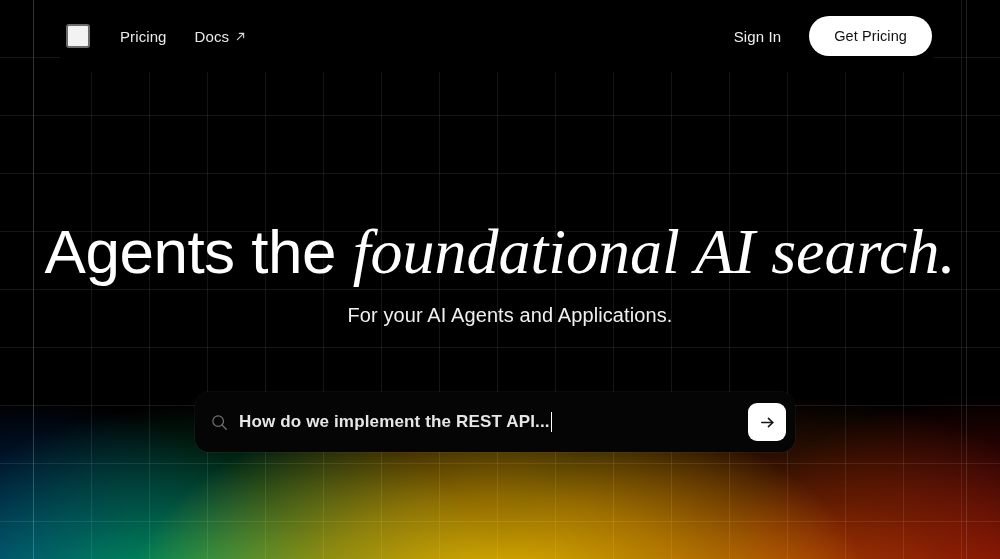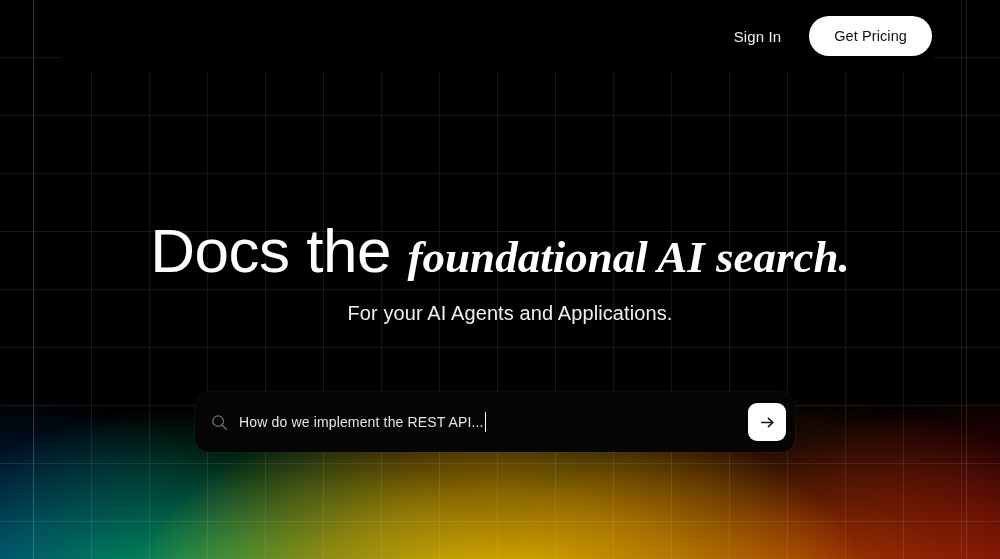--- a/index.html
+++ b/index.html
@@ -131,22 +131,22 @@
     font-size:62px;
     line-height:1.05;
     color:#ffffff;
     font-weight:300;
     letter-spacing:-0.5px;
     white-space:nowrap;
   }
   .headline .serif-italic {
     font-family:"Liberation Serif", "DejaVu Serif", serif;
     font-style:italic;
-    font-weight:700;
-    font-size:45px;
+    font-weight:400;
+    font-size:64px;
     letter-spacing:0px;
   }
   .subhead {
     margin-top:19px;
     font-size:20px;
     color:#f0f0f0;
     font-weight:400;
     letter-spacing:0.1px;
     padding-left:20px;
   }
@@ -161,27 +161,28 @@
     display:flex;
     align-items:center;
     padding:0 9px 0 16px;
     z-index:4;
     box-shadow:0 0 0 1px rgba(255,255,255,0.04);
   }
   .search-icon { width:17px; height:17px; flex:none; opacity:0.55; margin-right:11px; }
   .search-icon svg { display:block; }
   .search-text {
     flex:1;
-    font-size:14px;
+    font-size:17px;
     color:#e6e6e6;
     letter-spacing:0.15px;
     display:flex;
     align-items:center;
     white-space:nowrap;
     overflow:hidden;
+    font-weight:bold;
   }
   .caret {
     display:inline-block;
     width:1.5px; height:20px;
     background:#fff;
     margin-left:1px;
     flex:none;
   }
   .submit-btn {
     width:38px; height:38px;
@@ -203,30 +204,47 @@
 
   <div class="bg-gradient"></div>
   <div class="bg-gradient-fade"></div>
 
   <div class="grid-overlay"></div>
   <div class="grid-accent"></div>
   <div class="grid-accent right"></div>
 
   <div class="nav-wrap">
     <div class="nav-inner">
+      <div class="nav-left">
+        <div class="logo-mark"></div>
+
+        <div class="nav-link">
+          <span>Pricing</span>
+        </div>
+
+        <div class="nav-link">
+          <span>Docs</span>
+          <span class="ext-arrow">
+            <svg width="9" height="9" viewBox="0 0 10 10" fill="none">
+              <path d="M1.5 8.5L8.5 1.5" stroke="#e9e9e9" stroke-width="1.2" stroke-linecap="round"></path>
+              <path d="M3.6 1.5H8.5V6.4" stroke="#e9e9e9" stroke-width="1.2" stroke-linecap="round" stroke-linejoin="round"></path>
+            </svg>
+          </span>
+        </div>
+      </div>
 
       <div class="nav-right">
         <span class="signin">Sign In</span>
         <button class="cta">Get Pricing</button>
       </div>
     </div>
   </div>
 
   <div class="hero">
-    <h1 class="headline"><span>Docs the </span><span class="serif-italic">foundational AI search.</span></h1>
+    <h1 class="headline"><span>Agents the </span><span class="serif-italic">foundational AI search.</span></h1>
     <p class="subhead">For your AI Agents and Applications.</p>
   </div>
 
   <div class="search-shell">
     <span class="search-icon">
       <svg width="17" height="17" viewBox="0 0 18 18" fill="none">
         <circle cx="7.6" cy="7.6" r="5.6" stroke="#c9c9c9" stroke-width="1.3"></circle>
         <path d="M11.9 11.9L16.2 16.2" stroke="#c9c9c9" stroke-width="1.3" stroke-linecap="round"></path>
       </svg>
     </span>

